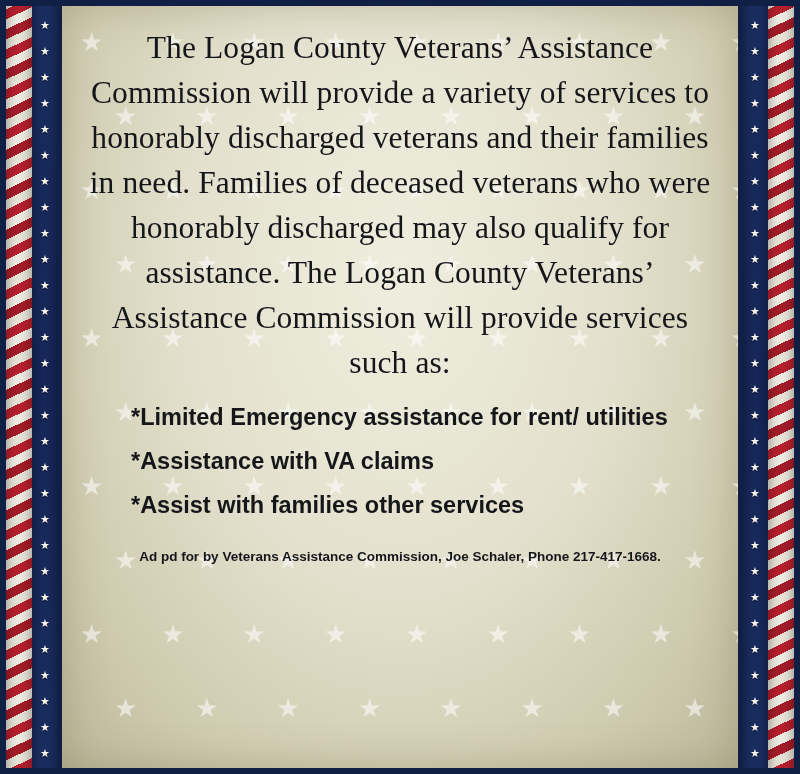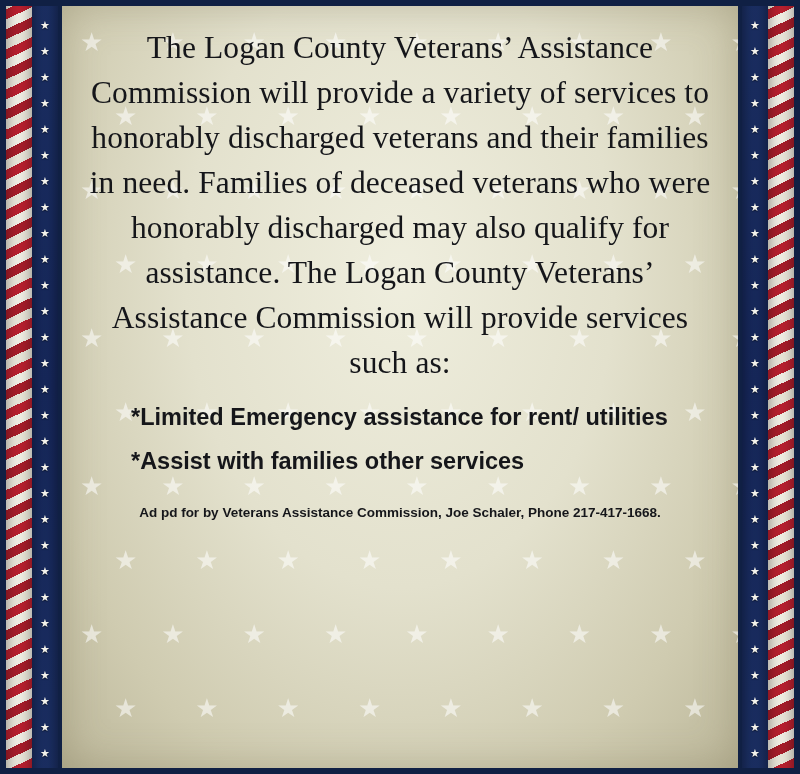--- a/index.html
+++ b/index.html
@@ -250,20 +250,21 @@
       <div>★★★★★★★★★★★</div>
       <div>★★★★★★★★★★★</div>
     </div>
 
     <div class="content">
 
       <p class="headline">The Logan County Veterans’ Assistance Commission will provide a variety of services to honorably discharged veterans and their families in need. Families of deceased veterans who were honorably discharged may also qualify for assistance. The Logan County Veterans’ Assistance Commission will provide services such as:</p>
 
       <ul class="bullets">
         <li>*Limited Emergency assistance for rent/ utilities</li>
+        <li>*Assistance with VA claims</li>
         <li>*Assist with families other services</li>
       </ul>
 
 
       <p class="footer">Ad pd for by Veterans Assistance Commission, Joe Schaler, Phone 217-417-1668.</p>
 
     </div>
   </div>
 
 </div>

